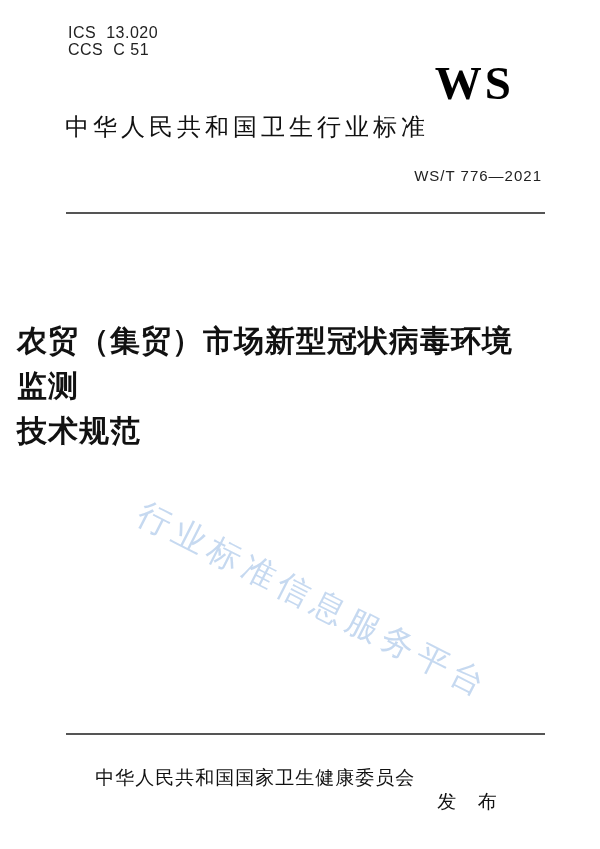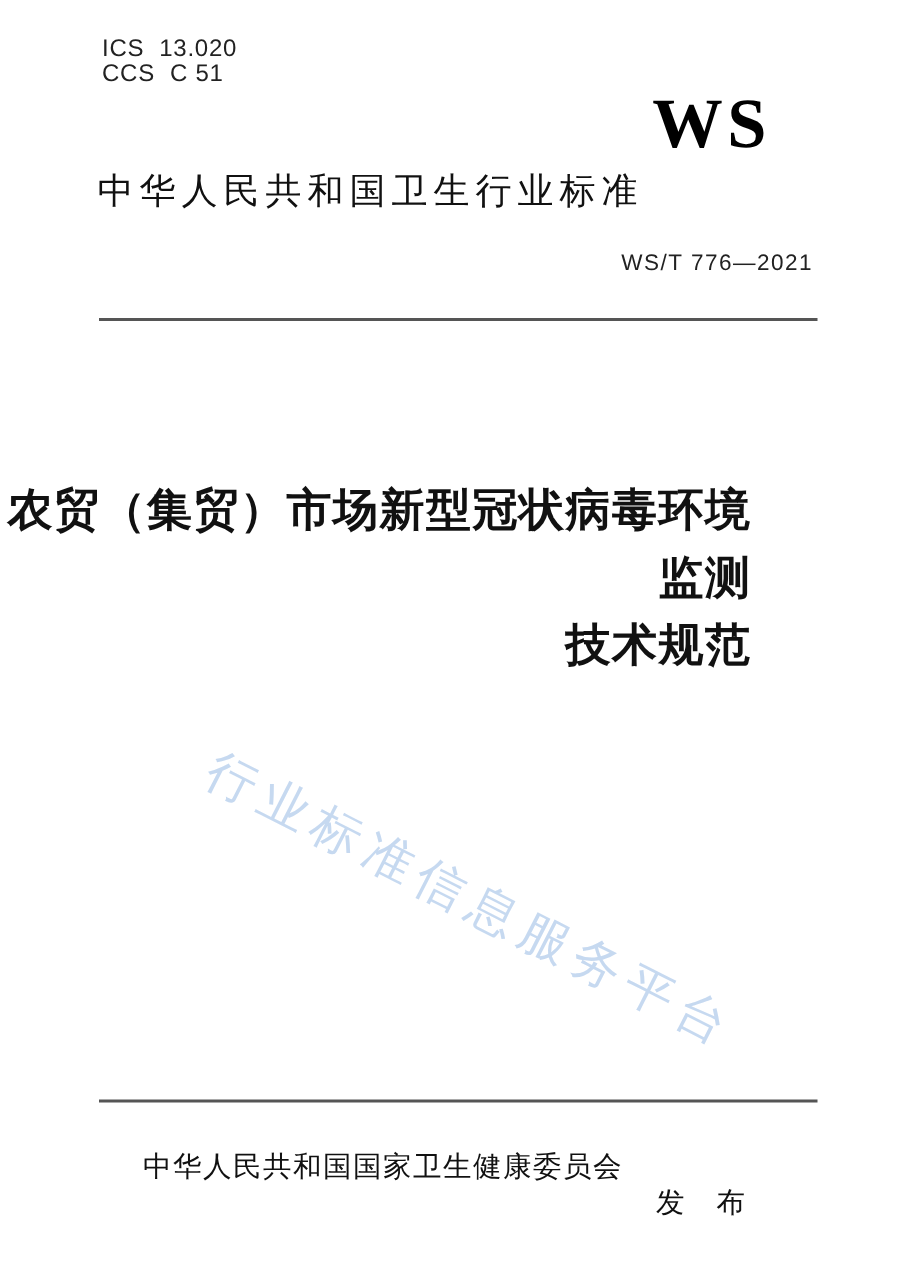--- a/index.html
+++ b/index.html
@@ -73,26 +73,27 @@
   }
   .rule-top { top: 212px; }
   .rule-bottom { top: 733px; }
 
   
   .title-cn {
     position: absolute;
     top: 318px;
     left: 0;
     width: 501px;
-    text-align: right;
+    text-align: left;
     font-size: 30px;
     font-weight: 700;
     line-height: 45px;
     letter-spacing: 1px;
     color: #111;
+    padding-left: 17px;
   }
 
   
   .title-en {
     position: absolute;
     top: 410px;
     left: 50px;
     width: 500px;
     text-align: center;
     font-family: "Liberation Serif", serif;

